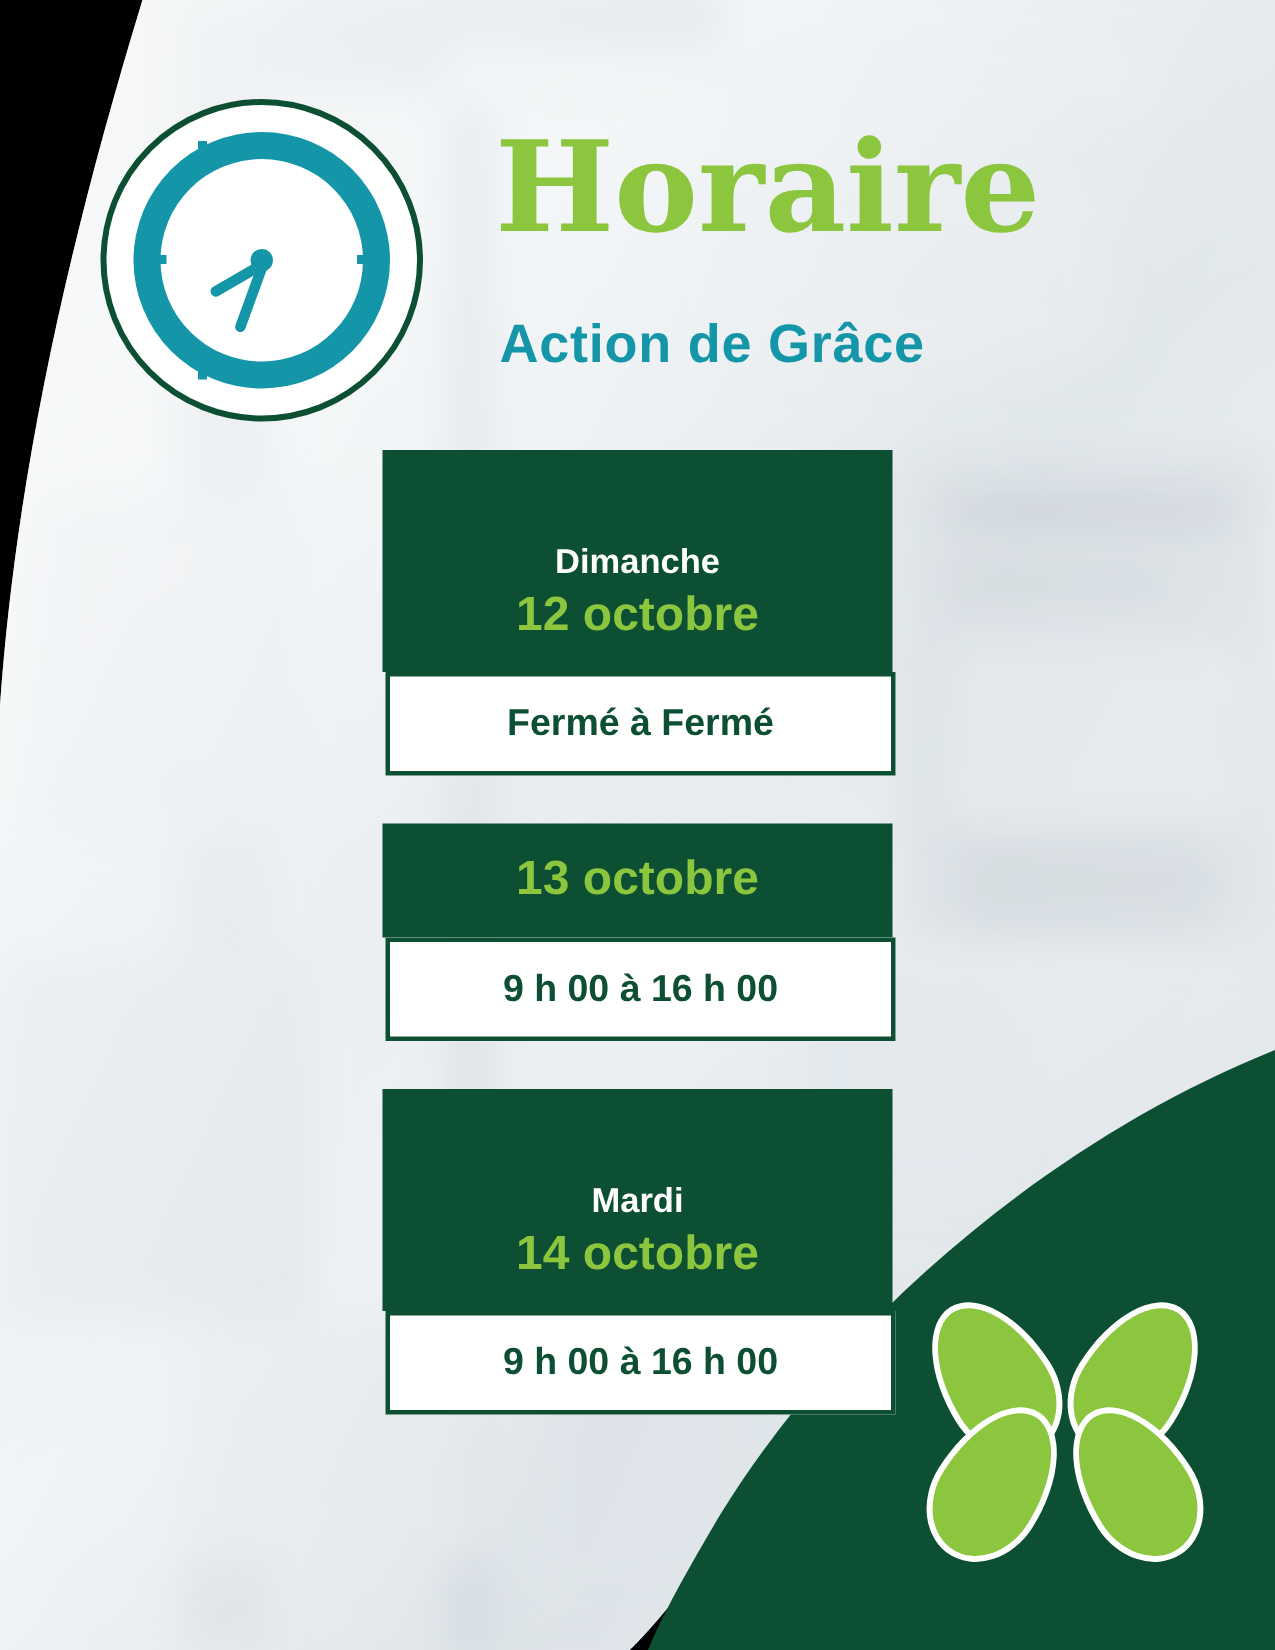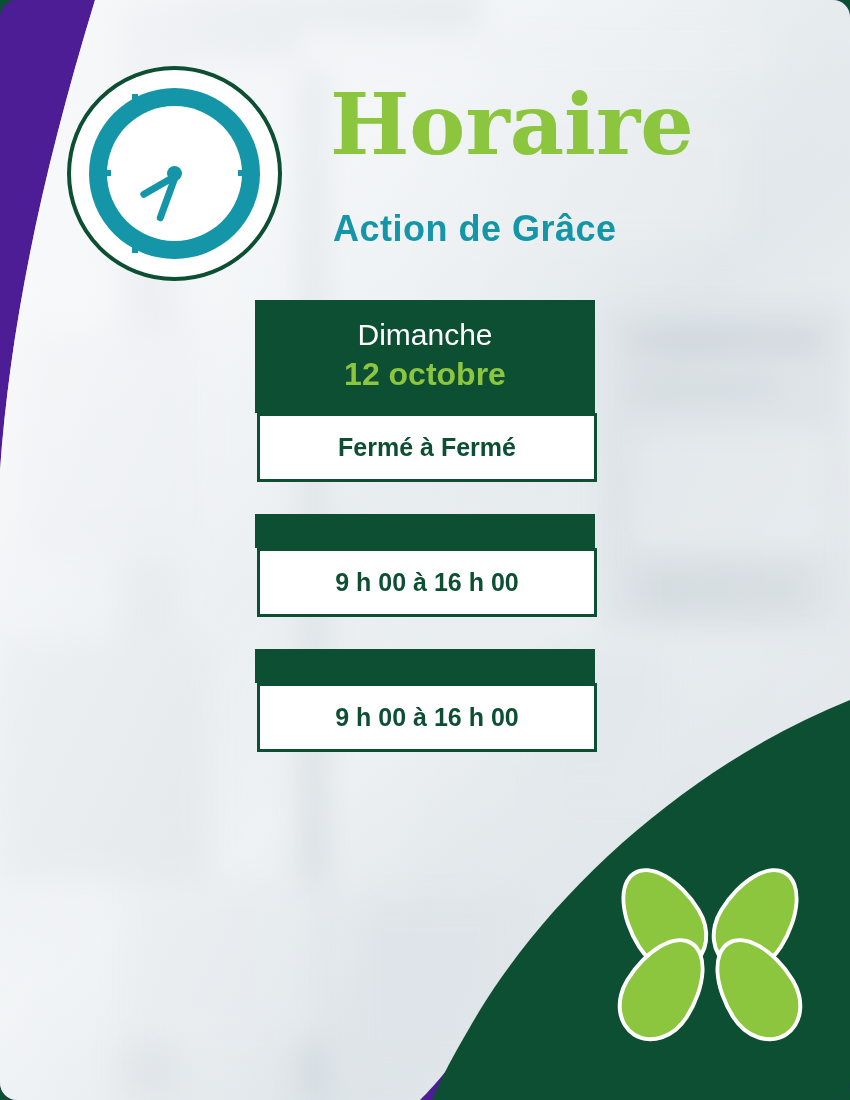--- a/index.html
+++ b/index.html
@@ -9,23 +9,22 @@
     height: 1100px;
     font-family: "Liberation Sans", sans-serif;
     background: #0d4f33;
     overflow: hidden;
   }
 
   #poster {
     position: relative;
     width: 850px;
     height: 1100px;
-    background: #4c1d95;
+    background: #000000;
     overflow: hidden;
-    border-radius: 17px;
   }
 
   
   .photo-layer {
     position: absolute;
     inset: 0;
     background:
       linear-gradient(145deg, #dfe5e9 0%, #e9eef1 22%, #dde4e8 45%, #e7ecef 60%, #d9e0e5 80%, #e3e8eb 100%);
     -webkit-clip-path: path("M 95 0 L 850 0 L 850 760 C 700 800 560 900 470 1040 C 440 1080 428 1092 420 1100 L 0 1100 L 0 470 C 10 330 40 180 95 0 Z");
     clip-path: path("M 95 0 L 850 0 L 850 760 C 700 800 560 900 470 1040 C 440 1080 428 1092 420 1100 L 0 1100 L 0 470 C 10 330 40 180 95 0 Z");
@@ -152,23 +151,24 @@
     width: 340px;
   }
   .card { margin-bottom: 32px; }
   .card-head {
     background: #0d4f33;
     padding: 16px 10px 18px;
     text-align: center;
   }
   .card-day {
     color: #ffffff;
-    font-size: 30px;
-    font-weight: 400;
+    font-size: 23px;
+    font-weight: 700;
     line-height: 1.25;
+    margin-top: 44px;
   }
   .card-date {
     color: #8cc63e;
     font-size: 32px;
     font-weight: 700;
     line-height: 1.3;
   }
   .card-body {
     background: #ffffff;
     border: 3px solid #0d4f33;
@@ -265,28 +265,31 @@
         <div class="card-day">Dimanche</div>
         <div class="card-date">12 octobre</div>
       </div>
       <div class="card-body">
         <div class="card-hours">Fermé à Fermé</div>
       </div>
     </div>
 
     <div class="card">
       <div class="card-head">
+        <div class="card-date">13 octobre</div>
       </div>
       <div class="card-body">
         <div class="card-hours">9 h 00 à 16 h 00</div>
       </div>
     </div>
 
     <div class="card">
       <div class="card-head">
+        <div class="card-day">Mardi</div>
+        <div class="card-date">14 octobre</div>
       </div>
       <div class="card-body">
         <div class="card-hours">9 h 00 à 16 h 00</div>
       </div>
     </div>
 
   </div>
 
   <div class="logo">
     <div class="petal petal-tl"></div>

